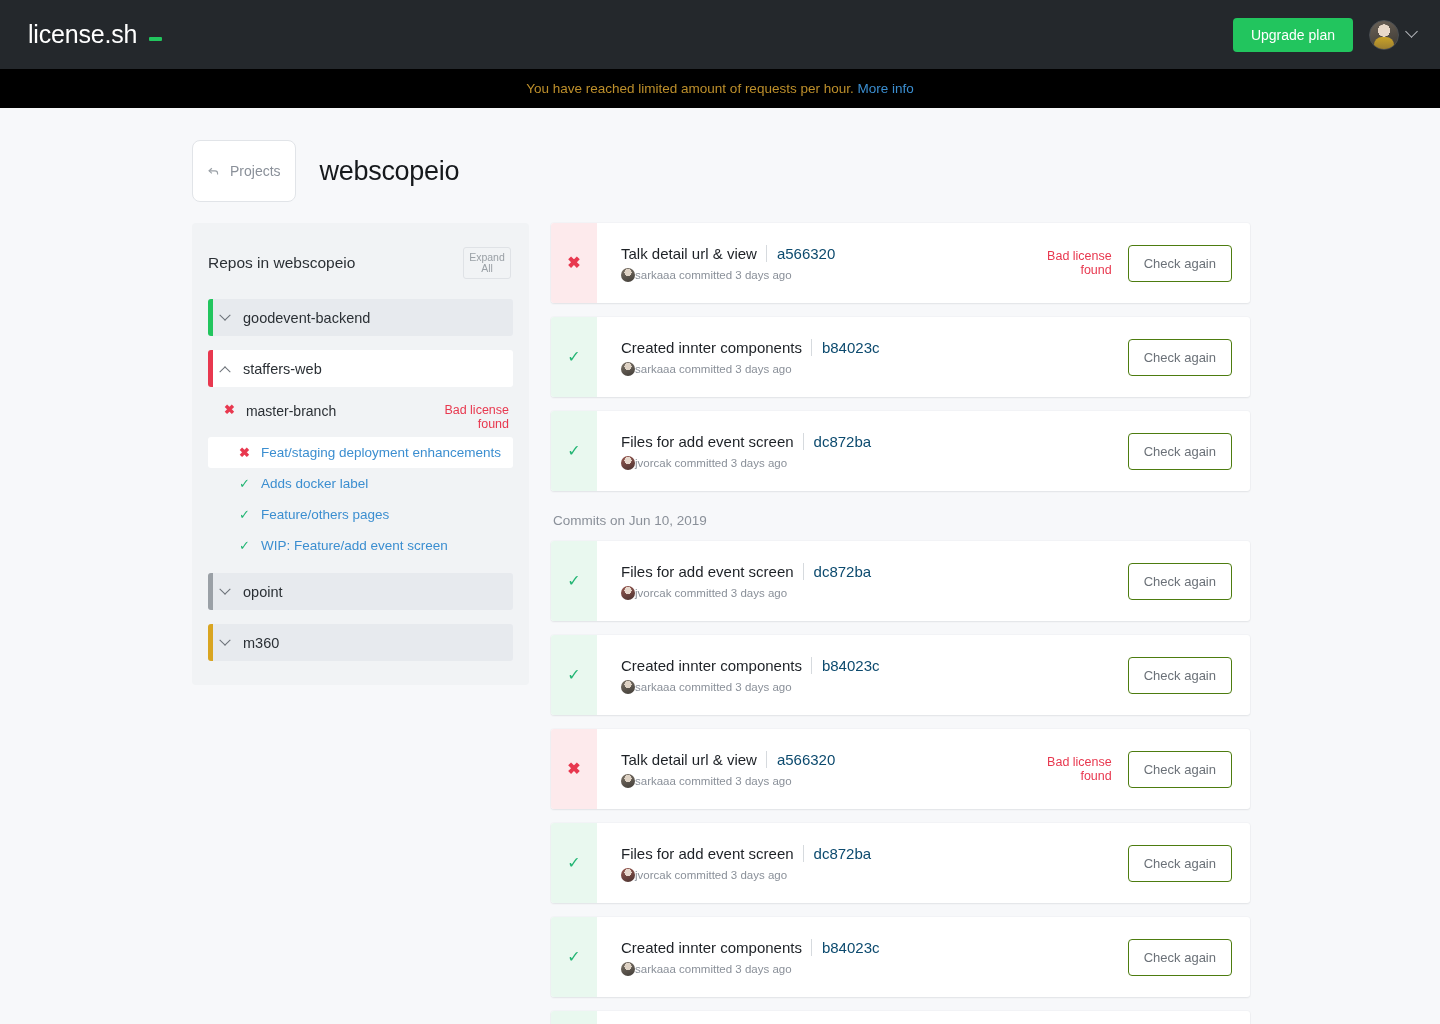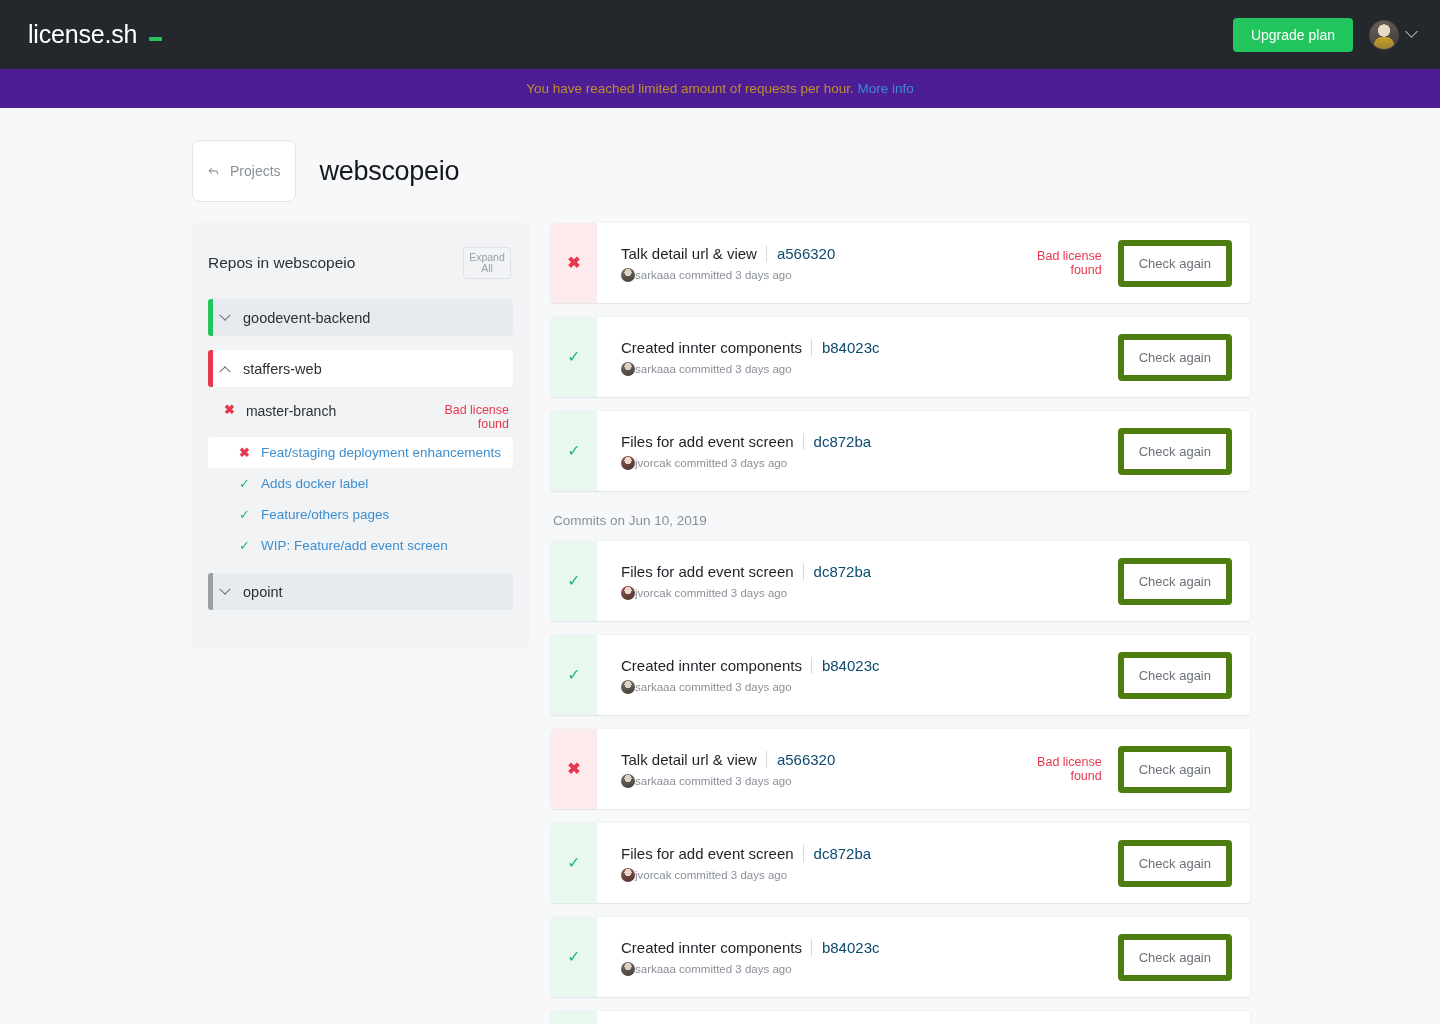--- a/index.html
+++ b/index.html
@@ -44,21 +44,21 @@
     background: linear-gradient(180deg,#c9a227,#8d7335);
   }
   .chev-down {
     width: 9px; height: 9px;
     border-right: 1.6px solid #b9bcc0; border-bottom: 1.6px solid #b9bcc0;
     transform: rotate(45deg); position: relative; top: -3px;
   }
 
   
   .banner {
-    background: #4c1d95;
+    background: #000000;
     min-height: 39px;
     display: flex; align-items: center; justify-content: center;
     text-align: center;
     padding: 4px 300px;
   }
   .banner-text { color: #bd8f2b; font-size: 13.5px; line-height: 15px; }
   .banner-link { color: #3b8ed0; text-decoration: none; }
 
   
   .page { padding: 0 0 0 0; }
@@ -184,21 +184,21 @@
   .mini-avatar.b {
     background: radial-gradient(circle at 50% 32%, #e6d7cc 0 30%, transparent 31%),
                 linear-gradient(160deg,#9a5a52,#4a3330);
   }
   .commit-author { font-size: 11.5px; color: #8a9099; }
   .card-bad {
     color: #e8384f; font-size: 12.5px; line-height: 14px;
     text-align: right; width: 74px; flex: 0 0 74px;
   }
   .check-btn {
-    border: 6px solid #4d7c0f; background: #fff; color: #6b7178;
+    border: 1px solid #4d7c0f; background: #fff; color: #6b7178;
     border-radius: 4px; font-family: inherit; font-size: 13px;
     padding: 10px 15px; cursor: pointer; white-space: nowrap;
     flex: 0 0 auto;
     text-align: right;
   }
 </style>
 </head>
 <body>
 
 <div class="navbar">
@@ -281,20 +281,25 @@
             <span class="branch-link">WIP: Feature/add event screen</span>
           </div>
         </div>
 
         <div class="repo-row">
           <span class="repo-bar" style="background:#9aa0a6"></span>
           <span class="chev down"></span>
           <span class="repo-name">opoint</span>
         </div>
 
+        <div class="repo-row" style="margin-bottom:0">
+          <span class="repo-bar" style="background:#d9a521"></span>
+          <span class="chev down"></span>
+          <span class="repo-name">m360</span>
+        </div>
 
       </div>
     </aside>
 
     <main class="main">
       <div id="groups">
           <div class="commit-group">
             <div class="commit-card">
               <div class="status-strip strip-bad">✖</div>
               <div class="card-body">

